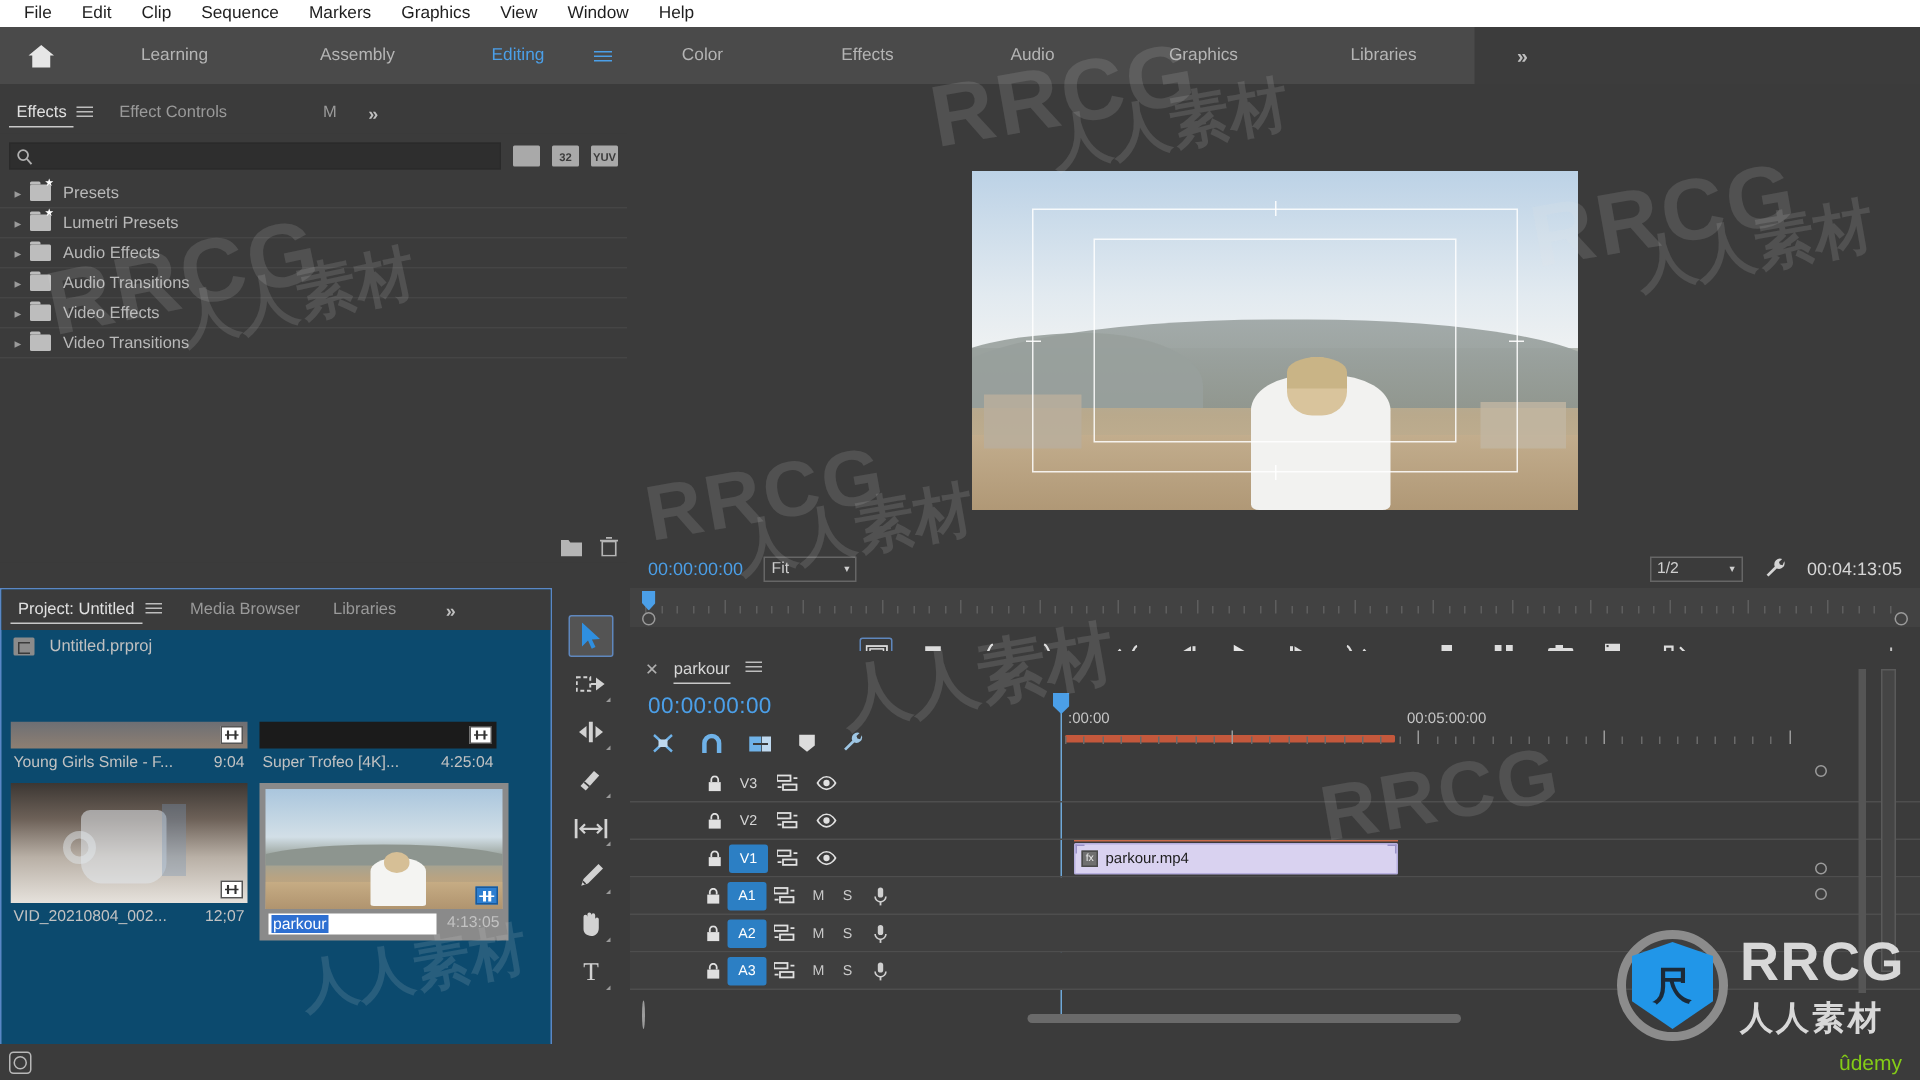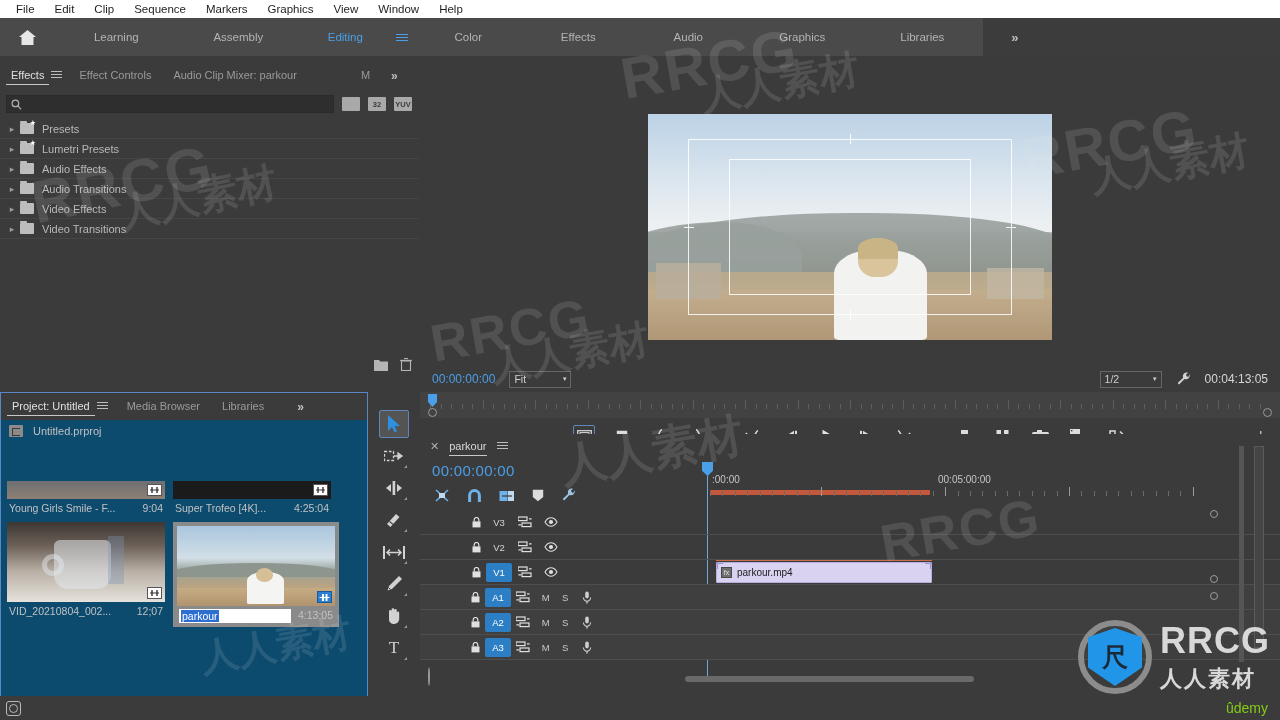--- a/index.html
+++ b/index.html
@@ -368,21 +368,20 @@
     </div>
   </div>
 
   <div class="panel" id="effects-panel">
     <div class="panel-tabs">
       <span class="ptab active">Effects</span>
       <span style="margin-left:-4px;margin-right:6px">
         <span class="hamburger"><i></i><i></i><i></i></span>
       </span>
       <span class="ptab">Effect Controls</span>
-      <span class="ptab">Audio Clip Mixer: parkour</span>
       <span class="ptab" style="margin-left:42px">M</span>
       <span style="margin-left:10px;color:#c0c0c0;font-size:12px;font-weight:bold;letter-spacing:-2px">»</span>
     </div>
 
     <div class="fx-searchrow">
       <div class="searchbox" title="">
         <span class="mag">
           <svg width="11" height="11" viewBox="0 0 11 11">
               <circle cx="4.4" cy="4.4" r="3.3" fill="none" stroke="#b0b0b0" stroke-width="1.2"></circle>
               <line x1="6.9" y1="6.9" x2="10" y2="10.4" stroke="#b0b0b0" stroke-width="1.2"></line>

